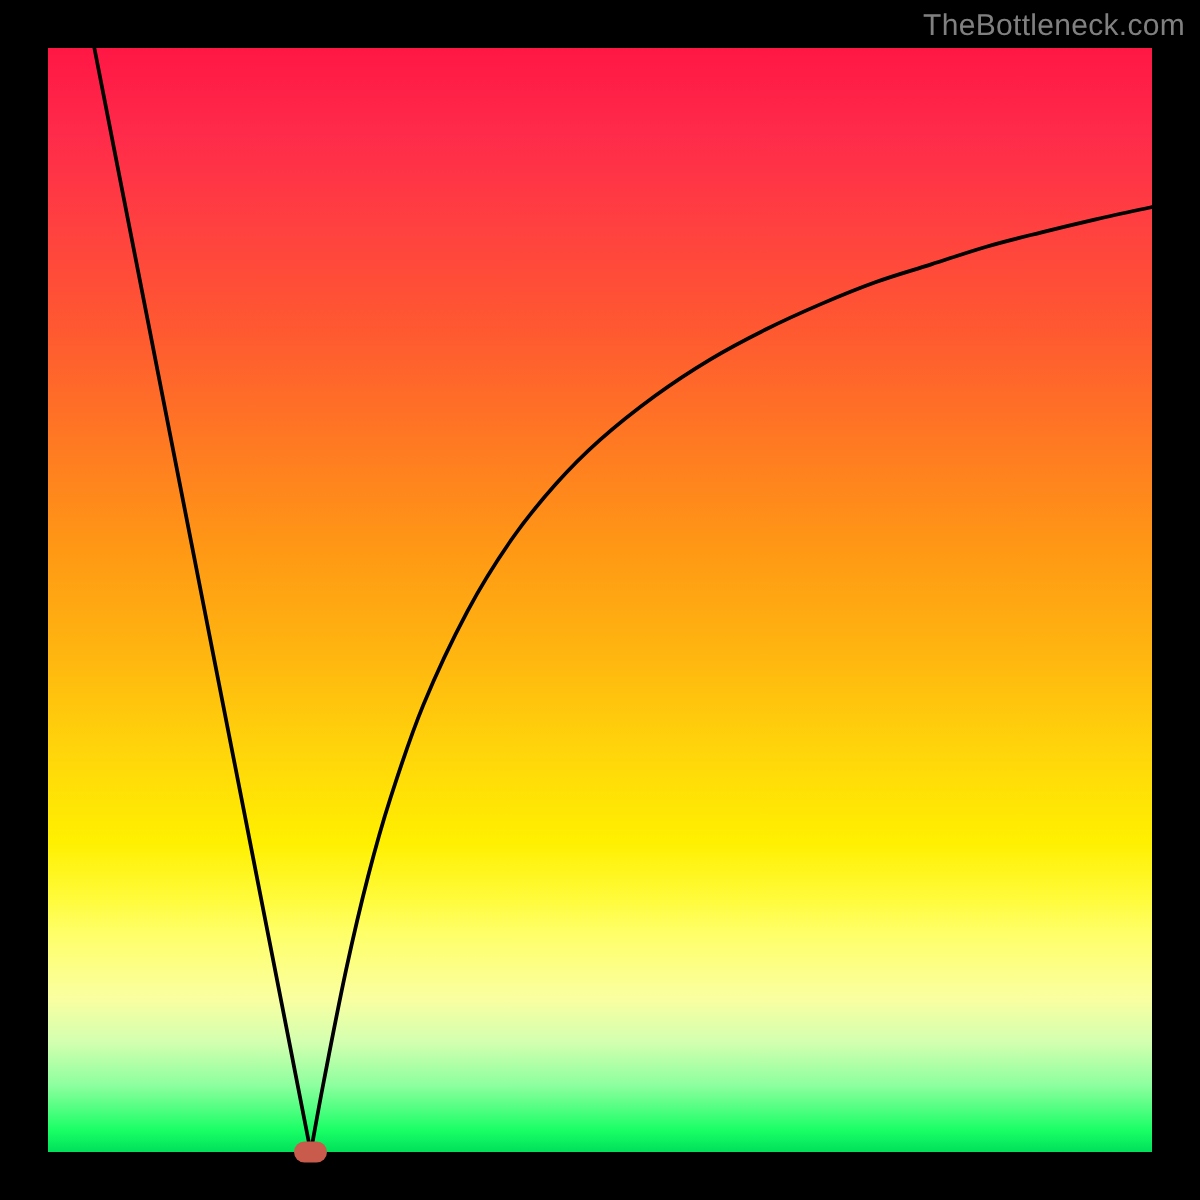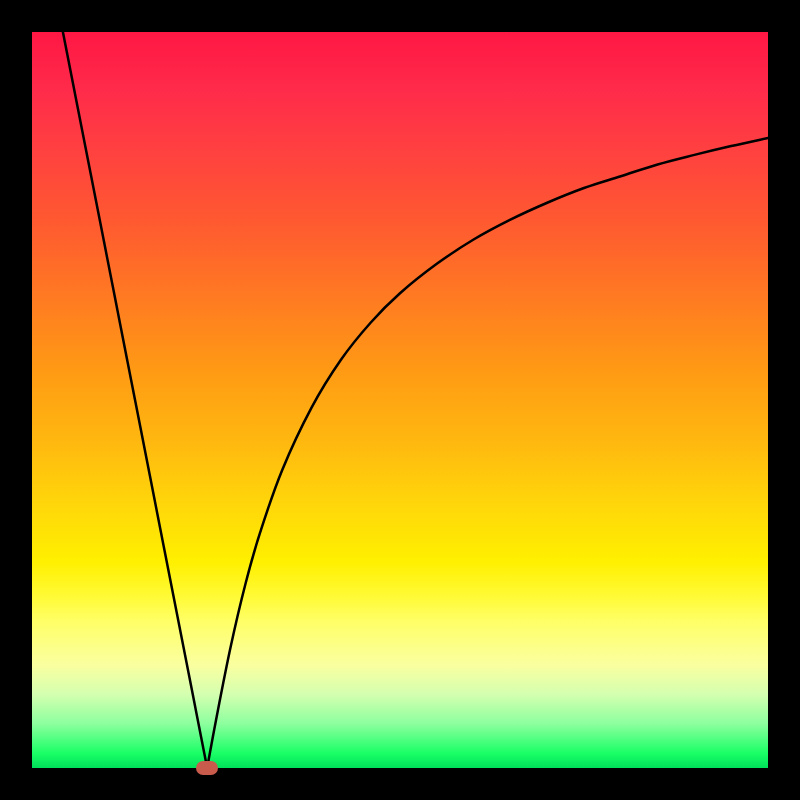--- a/index.html
+++ b/index.html
@@ -77,13 +77,14 @@
 <div class="frame">
   <div class="plot"></div>
 
   <svg class="curve" viewBox="0 0 736 736">
     <path id="path-left" fill="none" stroke="#000" stroke-width="2.5" stroke-linecap="round" stroke-linejoin="round" d="M 30.91 0.00 C 33.30 12.19, 39.13 42.01, 44.16 67.71 C 49.19 93.41, 53.58 115.76, 58.88 142.78 C 64.18 169.81, 68.30 190.83, 73.60 217.86 C 78.90 244.88, 83.02 265.90, 88.32 292.93 C 93.62 319.95, 97.74 340.97, 103.04 368.00 C 108.34 395.03, 112.46 416.05, 117.76 443.07 C 123.06 470.10, 127.18 491.12, 132.48 518.14 C 137.78 545.17, 141.90 566.19, 147.20 593.22 C 152.50 620.24, 156.89 642.59, 161.92 668.29 C 166.95 693.99, 172.78 723.81, 175.17 736.00"></path>
     <path id="path-right" fill="none" stroke="#000" stroke-width="2.5" stroke-linecap="round" stroke-linejoin="round" d="M 175.17 736.00 C 176.76 727.39, 179.76 710.02, 184.00 688.16 C 188.24 666.30, 193.42 639.07, 198.72 614.56 C 204.02 590.05, 208.14 572.53, 213.44 552.00 C 218.74 531.47, 221.54 521.01, 228.16 500.48 C 234.78 479.95, 240.97 460.44, 250.24 437.92 C 259.51 415.40, 269.08 395.23, 279.68 375.36 C 290.28 355.49, 298.52 342.76, 309.12 327.52 C 319.72 312.28, 327.96 302.64, 338.56 290.72 C 349.16 278.80, 356.08 271.88, 368.00 261.28 C 379.92 250.68, 391.55 241.51, 404.80 231.84 C 418.05 222.17, 428.35 215.50, 441.60 207.55 C 454.85 199.60, 465.15 194.30, 478.40 187.68 C 491.65 181.06, 501.95 176.45, 515.20 170.75 C 528.45 165.06, 538.75 160.80, 552.00 156.03 C 565.25 151.26, 575.55 148.50, 588.80 144.26 C 602.05 140.02, 612.35 136.32, 625.60 132.48 C 638.85 128.64, 649.15 126.22, 662.40 122.91 C 675.65 119.60, 685.95 117.13, 699.20 114.08 C 712.45 111.03, 729.38 107.44, 736.00 105.98"></path>
   </svg>
 
   <div id="marker" class="dot" style="left: 207.168px; top: 768px; background: rgb(201, 91, 77);"></div>
 
+  <div class="attribution">TheBottleneck.com</div>
 </div>
 
 </body></html>

